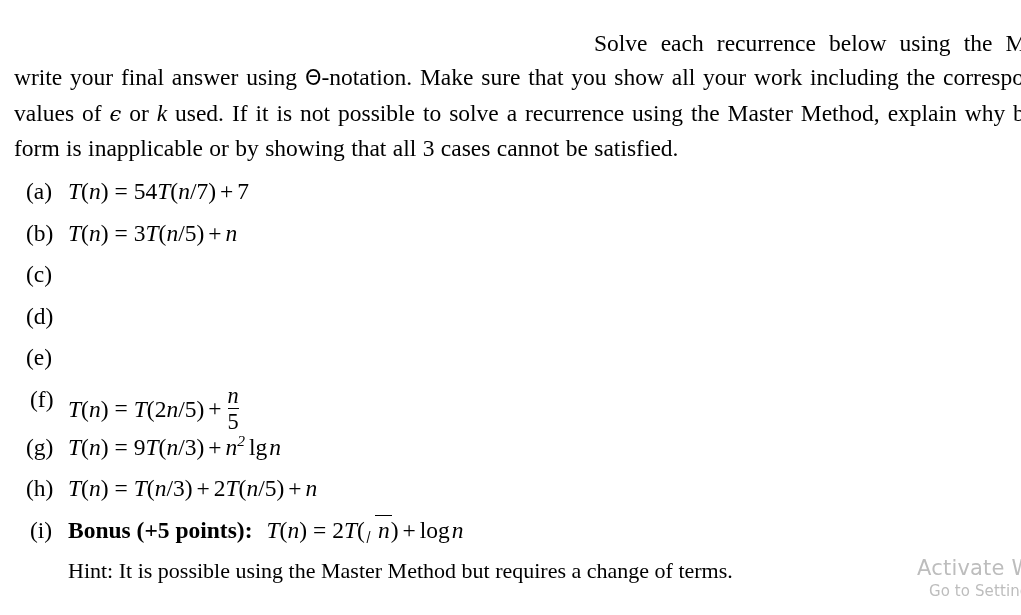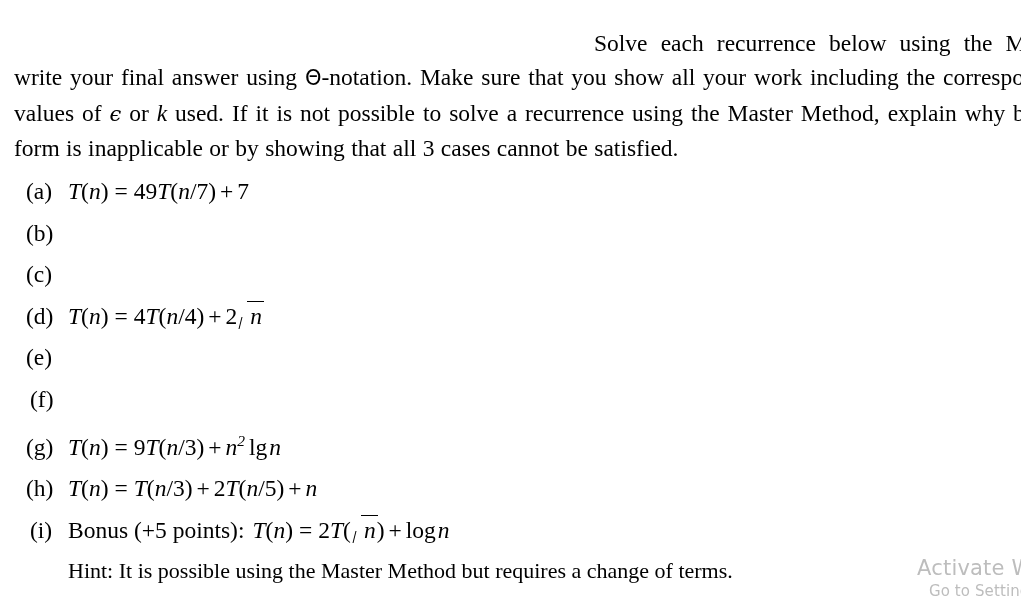--- a/index.html
+++ b/index.html
@@ -73,22 +73,22 @@
   }
   .marker.narrow { left: 30px; }
   .eq {
     position: absolute;
     left: 68px;
     top: 0;
     font-size: 23.5px;
     line-height: 30px;
   }
   .bonus-lead {
-    font-weight: normal;
-    margin-right: 8px;
+    font-weight: bold;
+    margin-right: 14px;
   }
   .hint {
     position: absolute;
     left: 68px;
     top: 0;
     font-size: 22px;
     line-height: 30px;
     white-space: nowrap;
   }
 
@@ -182,42 +182,43 @@
 <body>
 
 <div id="page">
 
   <p class="intro"><span>Solve each recurrence below using the Master Method and write your final answer using </span><span class="sym-theta">Θ</span><span>-notation. Make sure that you show all your work including the corresponding case and the values of </span><span class="eps">ϵ</span><span> or </span><span class="mi">k</span><span> used. If it is not possible to solve a recurrence using the Master Method, explain why by showing that the form is inapplicable or by showing that all 3 cases cannot be satisfied.</span></p>
 
   <div class="list">
 
     <div class="item">
       <span class="marker">(a)</span>
-      <span class="eq"><span class="math">T</span><span class="paren">(<span class="math">n</span>)</span><span class="opeq">=</span><span class="up">49</span><span class="math">T</span><span class="paren">(<span class="math">n</span>/7)</span><span class="op">+</span><span class="up">7</span></span>
+      <span class="eq"><span class="math">T</span><span class="paren">(<span class="math">n</span>)</span><span class="opeq">=</span><span class="up">54</span><span class="math">T</span><span class="paren">(<span class="math">n</span>/7)</span><span class="op">+</span><span class="up">7</span></span>
     </div>
 
     <div class="item">
       <span class="marker">(b)</span>
+      <span class="eq"><span class="math">T</span><span class="paren">(<span class="math">n</span>)</span><span class="opeq">=</span><span class="up">3</span><span class="math">T</span><span class="paren">(<span class="math">n</span>/5)</span><span class="op">+</span><span class="math">n</span></span>
     </div>
 
     <div class="item">
       <span class="marker">(c)</span>
     </div>
 
     <div class="item">
       <span class="marker">(d)</span>
-      <span class="eq"><span class="math">T</span><span class="paren">(<span class="math">n</span>)</span><span class="opeq">=</span><span class="up">4</span><span class="math">T</span><span class="paren">(<span class="math">n</span>/4)</span><span class="op">+</span><span class="up">2</span><span class="sqrt"><span>n</span></span></span>
     </div>
 
     <div class="item">
       <span class="marker">(e)</span>
     </div>
 
     <div class="item tall">
       <span class="marker narrow">(f)</span>
+      <span class="eq"><span class="math">T</span><span class="paren">(<span class="math">n</span>)</span><span class="opeq">=</span><span class="math">T</span><span class="paren">(2<span class="math">n</span>/5)</span><span class="op">+</span><span class="frac"><span class="num">n</span><span class="den">5</span></span></span>
     </div>
 
     <div class="item">
       <span class="marker">(g)</span>
       <span class="eq"><span class="math">T</span><span class="paren">(<span class="math">n</span>)</span><span class="opeq">=</span><span class="up">9</span><span class="math">T</span><span class="paren">(<span class="math">n</span>/3)</span><span class="op">+</span><span class="math">n</span><sup class="exp">2</sup><span class="fn-up" style="padding-left:4px">lg</span><span class="math">n</span></span>
     </div>
 
     <div class="item">
       <span class="marker">(h)</span>
       <span class="eq"><span class="math">T</span><span class="paren">(<span class="math">n</span>)</span><span class="opeq">=</span><span class="math">T</span><span class="paren">(<span class="math">n</span>/3)</span><span class="op">+</span><span class="up">2</span><span class="math">T</span><span class="paren">(<span class="math">n</span>/5)</span><span class="op">+</span><span class="math">n</span></span>

